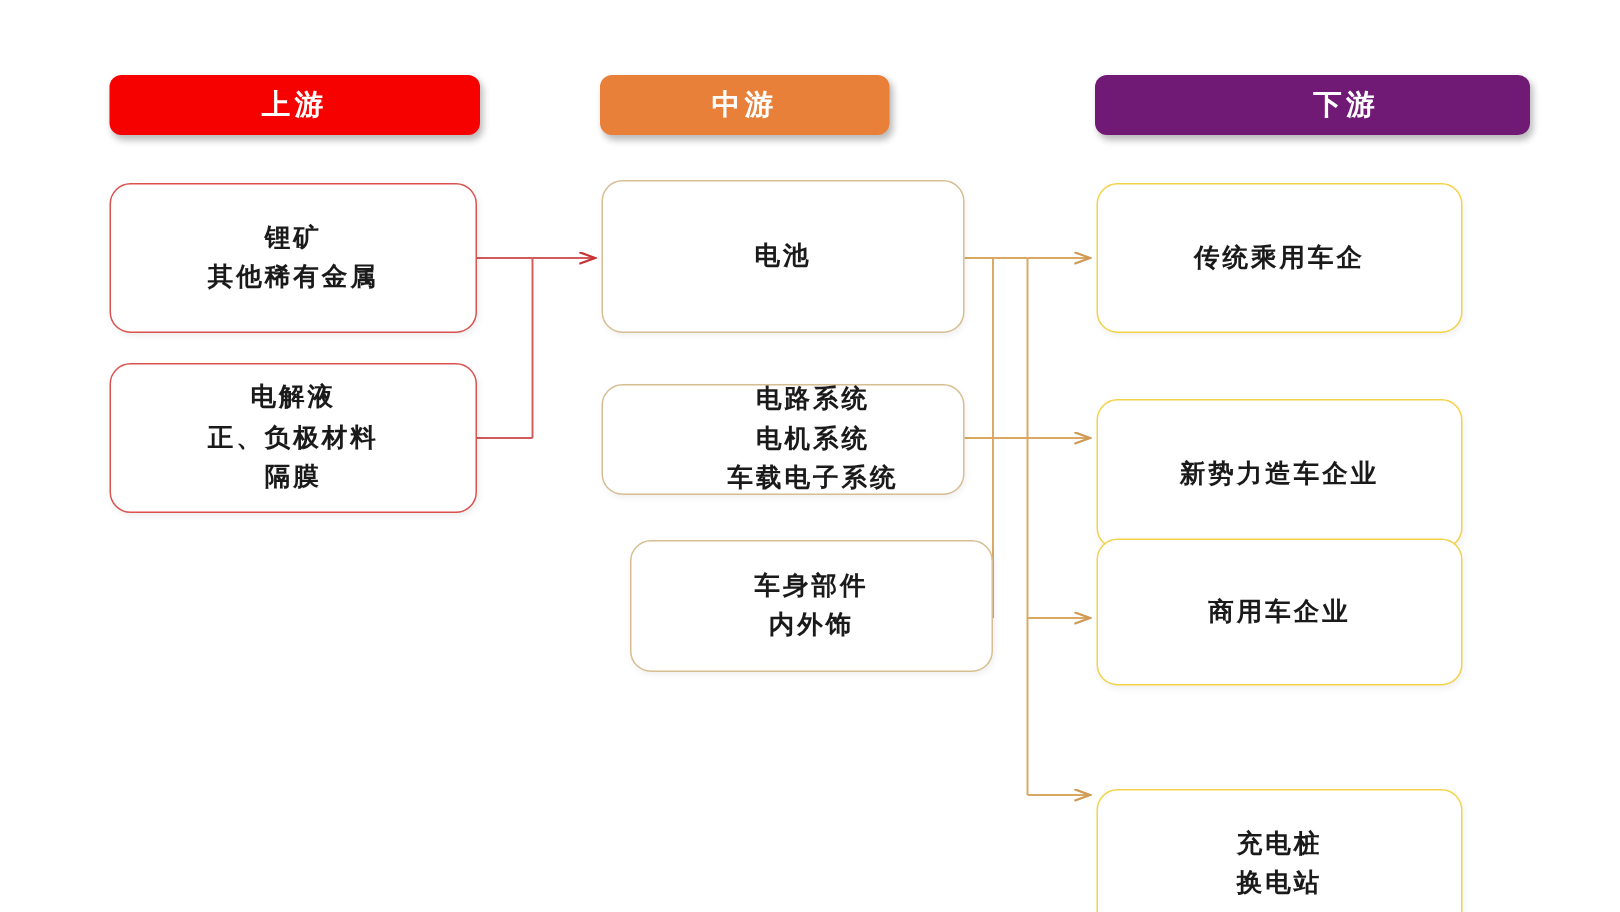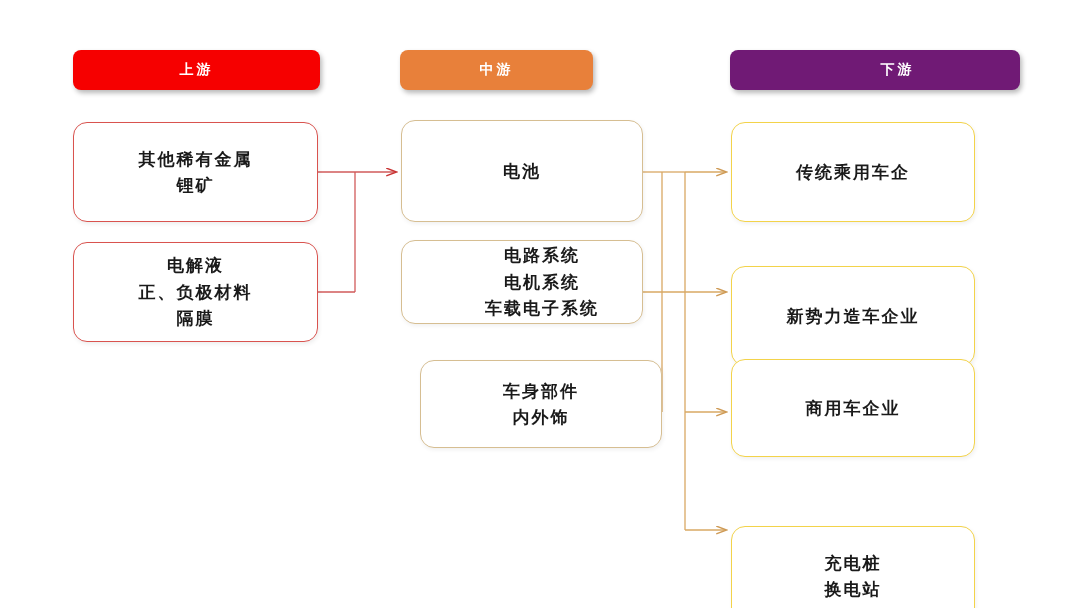--- a/index.html
+++ b/index.html
@@ -28,21 +28,21 @@
 
   
   .col-header {
     position: absolute;
     height: 40px;
     border-radius: 8px;
     display: flex;
     align-items: center;
     justify-content: center;
     color: #ffffff;
-    font-size: 14px;
+    font-size: 19px;
     font-weight: bold;
     letter-spacing: 3px;
     box-shadow: 2px 3px 5px rgba(0,0,0,0.28);
     font-family: "DejaVu Serif", "Liberation Serif", serif;
   }
   .col-header.upstream   { left: 73px;  top: 50px; width: 247px; background: #F60000; }
   .col-header.midstream  { left: 400px; top: 50px; width: 193px; background: #E8803A; }
   .col-header.downstream { left: 730px; top: 50px; width: 245px; background: #701a75; padding-left: 45px; }
 
   
@@ -67,21 +67,21 @@
 
   .node.up   { border: 1.6px solid #D9534F; box-shadow: 1px 2px 4px rgba(0,0,0,0.07); }
   .node.mid  { border: 1.6px solid #D6BE92; box-shadow: 1px 2px 4px rgba(0,0,0,0.06); }
   .node.down { border: 1.8px solid #F3D34A; box-shadow: 1px 2px 4px rgba(0,0,0,0.06); }
 
   
   #node-up-1  { left: 73px;  top: 122px; width: 245px; height: 100px; }
   #node-up-2  { left: 73px;  top: 242px; width: 245px; height: 100px; }
   
   #node-mid-1 { left: 401px; top: 120px; width: 242px; height: 102px; }
-  #node-mid-2 { left: 401px; top: 240px; width: 242px; height: 84px; padding-left: 40px; }
+  #node-mid-2 { left: 401px; top: 256px; width: 242px; height: 74px; padding-left: 40px; }
   #node-mid-3 { left: 420px; top: 360px; width: 242px; height: 88px; }
   
   #node-down-1 { left: 731px; top: 122px; width: 244px; height: 100px; }
   #node-down-2 { left: 731px; top: 242px; width: 244px; height: 100px; margin-top: 24px; }
   #node-down-3 { left: 731px; top: 359px; width: 244px; height: 98px; }
   #node-down-4 { left: 731px; top: 480px; width: 244px; height: 100px; margin-top: 46px; }
 </style>
 </head>
 <body>
 
@@ -123,22 +123,22 @@
   </div>
   <div class="col-header midstream">
     <span>中游</span>
   </div>
   <div class="col-header downstream">
     <span>下游</span>
   </div>
 
   <div class="node up" id="node-up-1">
     <div class="lines">
+        <span>锂矿</span>
         <span>其他稀有金属</span>
-        <span>锂矿</span>
       </div>
   </div>
   <div class="node up" id="node-up-2">
     <div class="lines">
         <span>电解液</span>
         <span>正、负极材料</span>
         <span>隔膜</span>
       </div>
   </div>
 

